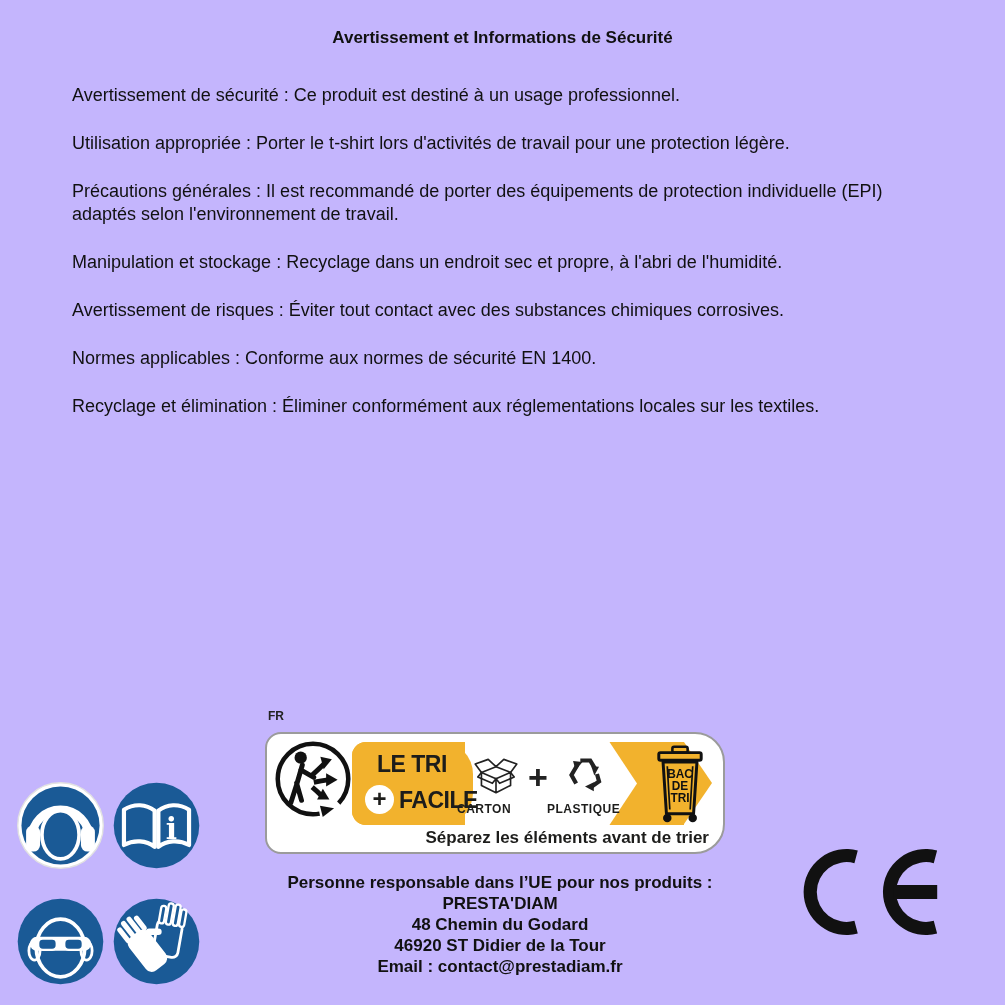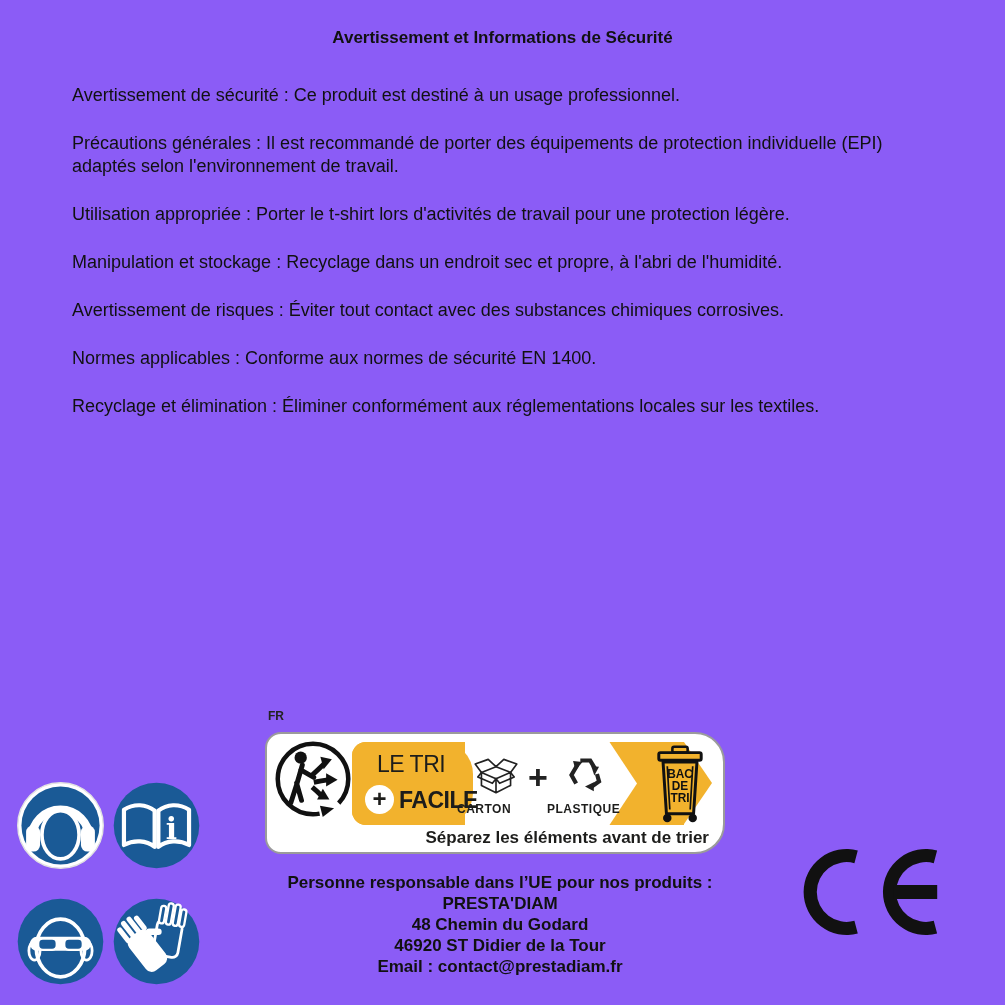--- a/index.html
+++ b/index.html
@@ -1,37 +1,37 @@
 <!DOCTYPE html>
 <html><head>
 <meta charset="utf-8">
 <style>
   html,body{margin:0;padding:0;background:#fff;}
-  .page{position:relative;width:1005px;height:1005px;background:#8b5cf6;overflow:hidden;
+  .page{position:relative;width:1005px;height:1005px;background:#c4b5fd;overflow:hidden;
         font-family:"Liberation Sans",sans-serif;color:#000;}
   .title{position:absolute;top:28px;left:0;width:1005px;text-align:center;
          font-size:17px;font-weight:bold;color:#111;}
   .paras{position:absolute;top:84px;left:72px;width:862px;}
   .paras p{margin:0 0 25px 0;font-size:18px;line-height:23px;font-weight:normal;color:#111;}
   
   .fr-tag{position:absolute;left:268px;top:709px;font-size:12px;font-weight:bold;color:#222;}
   .infotri{position:absolute;left:265px;top:732px;width:460px;height:122px;background:#fff;
            border:2px solid #9b9b9b;border-radius:16px 30px 30px 16px;box-sizing:border-box;}
   .infotri *{box-sizing:border-box;}
   .triman{position:absolute;left:5px;top:4px;}
   .band{position:absolute;left:85px;top:8px;width:332px;height:83px;background:#F2B22D;
         border-radius:14px 0 0 14px;}
   .band-tip{position:absolute;left:417px;top:8px;width:0;height:0;
         border-top:41.5px solid transparent;border-bottom:41.5px solid transparent;
         border-left:28px solid #F2B22D;}
   .mat-panel{position:absolute;left:198px;top:8px;width:172px;height:83px;background:#fff;
         clip-path:polygon(0 0,84% 0,100% 50%,84% 100%,0 100%);}
   .letri{position:absolute;left:85px;top:8px;width:121px;height:83px;background:#F2B22D;
         border-radius:14px 32px 32px 14px;}
-  .letri-l1{position:absolute;left:25px;top:9px;font-size:23px;font-weight:normal;
+  .letri-l1{position:absolute;left:25px;top:9px;font-size:23px;font-weight:bold;
         letter-spacing:-0.5px;color:#1D1D1B;}
   .plus-circle{position:absolute;left:13px;top:43px;width:29px;height:29px;border-radius:50%;
         background:#fff;color:#1D1D1B;font-size:24px;font-weight:bold;text-align:center;
         line-height:28px;}
   .letri-l2{position:absolute;left:47px;top:45px;font-size:23px;font-weight:bold;
         letter-spacing:-0.5px;color:#1D1D1B;}
   .mat-icon-carton{position:absolute;left:203px;top:17px;}
   .mat-icon-plast{position:absolute;left:291px;top:13px;}
   .mat-label{position:absolute;top:68px;font-size:12px;font-weight:bold;color:#1D1D1B;
         letter-spacing:0.5px;width:78px;}
@@ -49,22 +49,22 @@
 </style>
 </head>
 <body>
 
 <div class="page">
 
   <div class="title">Avertissement et Informations de Sécurité</div>
 
   <div class="paras">
     <p>Avertissement de sécurité : Ce produit est destiné à un usage professionnel.</p>
+    <p>Utilisation appropriée : Porter le t-shirt lors d'activités de travail pour une protection légère.</p>
     <p>Précautions générales : Il est recommandé de porter des équipements de protection individuelle (EPI) adaptés selon l'environnement de travail.</p>
-    <p>Utilisation appropriée : Porter le t-shirt lors d'activités de travail pour une protection légère.</p>
     <p>Manipulation et stockage : Recyclage dans un endroit sec et propre, à l'abri de l'humidité.</p>
     <p>Avertissement de risques : Éviter tout contact avec des substances chimiques corrosives.</p>
     <p>Normes applicables : Conforme aux normes de sécurité EN 1400.</p>
     <p>Recyclage et élimination : Éliminer conformément aux réglementations locales sur les textiles.</p>
   </div>
 
   <svg class="mand" style="left:14px;top:779px" width="93" height="93" viewBox="0 0 100 100">
     <circle cx="50" cy="50" r="46" fill="#fff" stroke="#e2e2e2" stroke-width="1.5"></circle>
     <circle cx="50" cy="50" r="42" fill="#1A5A96"></circle>
     <path d="M19,64 A31,31 0 0 1 81,64" fill="none" stroke="#fff" stroke-width="9"></path>

